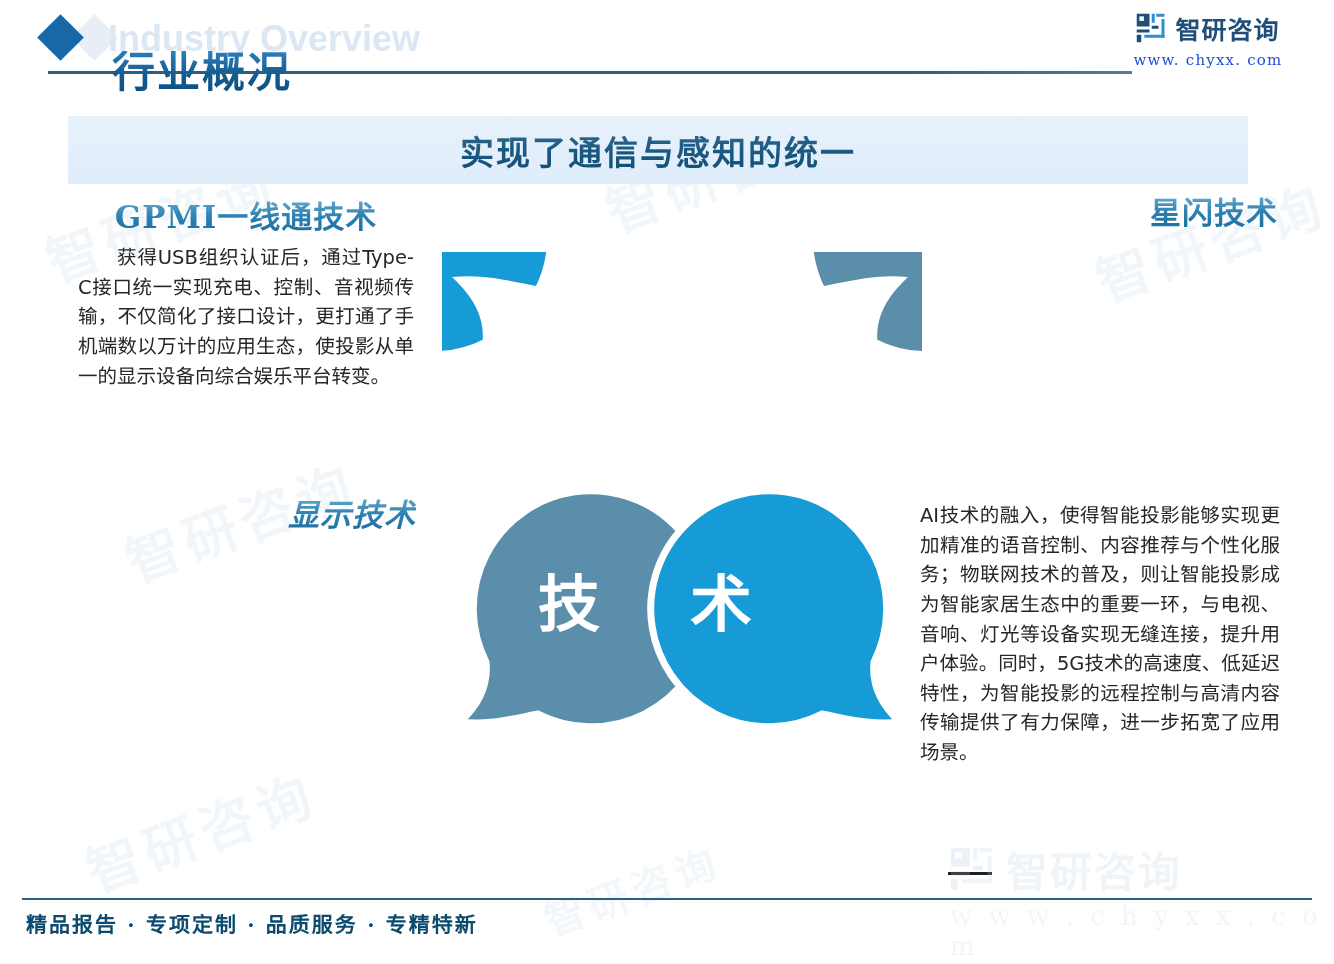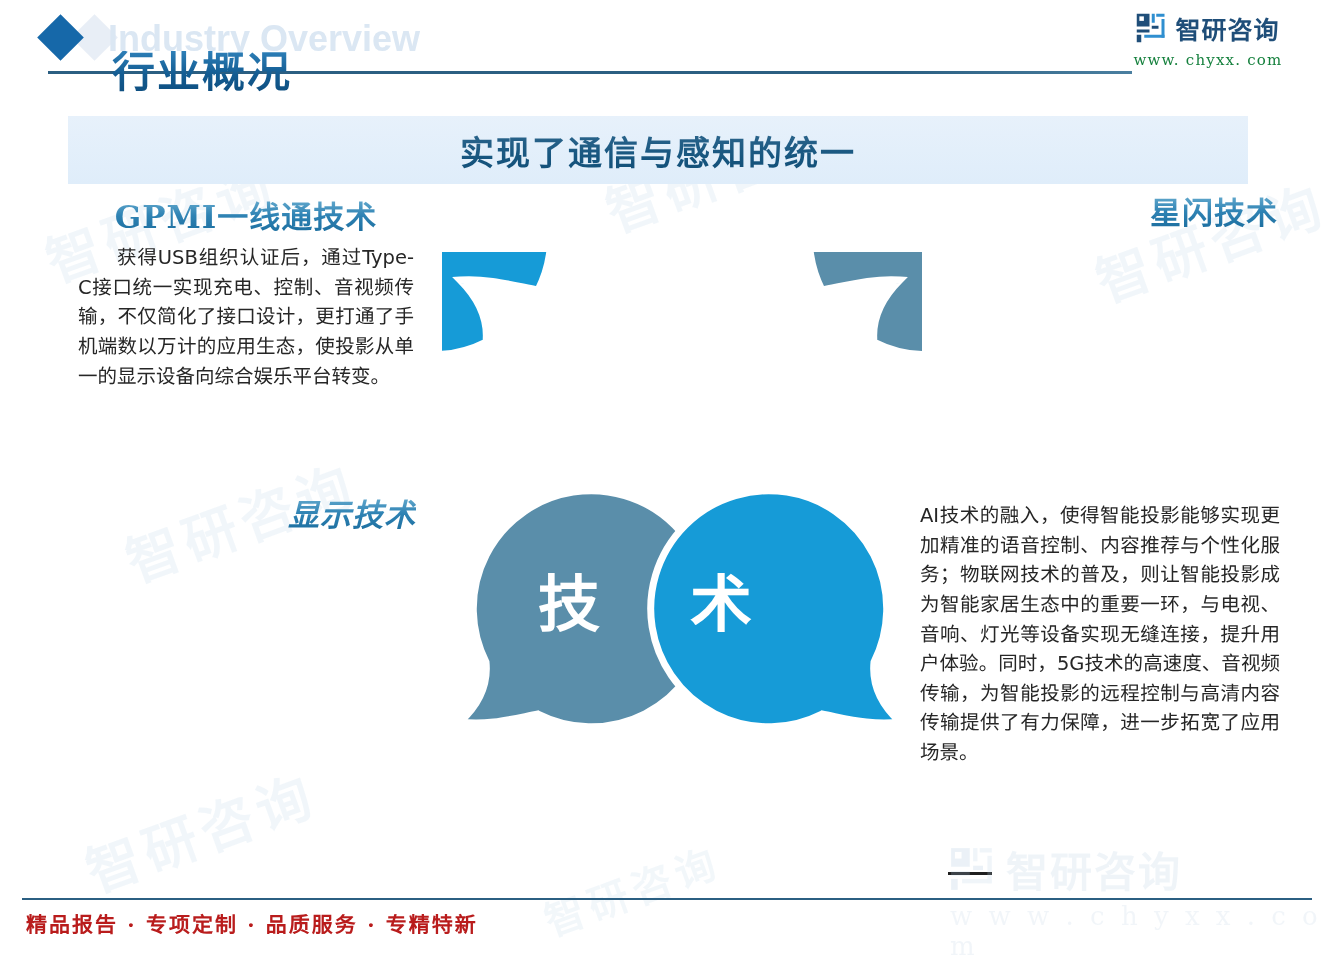--- a/index.html
+++ b/index.html
@@ -137,21 +137,21 @@
   .brand-name {
     font-size: 25px;
     font-weight: bold;
     color: #1f4e79;
     letter-spacing: 1px;
     font-family: "Liberation Sans", "DejaVu Sans", sans-serif;
   }
   .brand-url {
     margin-top: 5px;
     font-size: 15px;
-    color: #15803d;
+    color: #1d4ed8;
     letter-spacing: 1.2px;
     font-family: "DejaVu Serif", "Liberation Serif", serif;
   }
 
   
   .title-band {
     position: absolute;
     left: 68px;
     top: 116px;
     width: 1180px;
@@ -241,21 +241,21 @@
     height: 2px;
     background: #2b5f82;
   }
   .footer-left {
     position: absolute;
     left: 26px;
     top: 908px;
     font-family: "DejaVu Serif", "Liberation Serif", serif;
     font-size: 21px;
     font-weight: bold;
-    color: #b91c1c;
+    color: #0c4a6e;
     letter-spacing: 2px;
   }
   .source-line {
     position: absolute;
     left: 948px;
     top: 872px;
     width: 44px;
     height: 3px;
     background: #1f1f1f;
   }
@@ -361,21 +361,21 @@
 
   <div class="block" id="blk-xingshan">
     <div class="block-title">星闪技术</div>
   </div>
 
   <div class="block" id="blk-display">
     <div class="block-title">显示技术</div>
   </div>
 
   <div class="block" id="blk-5gai">
-    <div class="block-body no-indent">AI技术的融入，使得智能投影能够实现更加精准的语音控制、内容推荐与个性化服务；物联网技术的普及，则让智能投影成为智能家居生态中的重要一环，与电视、音响、灯光等设备实现无缝连接，提升用户体验。同时，5G技术的高速度、音视频传输，为智能投影的远程控制与高清内容传输提供了有力保障，进一步拓宽了应用场景。</div>
+    <div class="block-body no-indent">AI技术的融入，使得智能投影能够实现更加精准的语音控制、内容推荐与个性化服务；物联网技术的普及，则让智能投影成为智能家居生态中的重要一环，与电视、音响、灯光等设备实现无缝连接，提升用户体验。同时，5G技术的高速度、低延迟特性，为智能投影的远程控制与高清内容传输提供了有力保障，进一步拓宽了应用场景。</div>
   </div>
 
   <div class="diagram">
     <svg class="bubble-svg" viewBox="0 0 480 500" aria-hidden="true">
 
       <g>
         <path d="M 18 470
                  C 40 450, 46 430, 44 410
                  A 118 118 0 1 1 96 462
                  C 74 466, 46 474, 18 470 Z" fill="#5A8EAA" stroke="#ffffff" stroke-width="7"></path>

